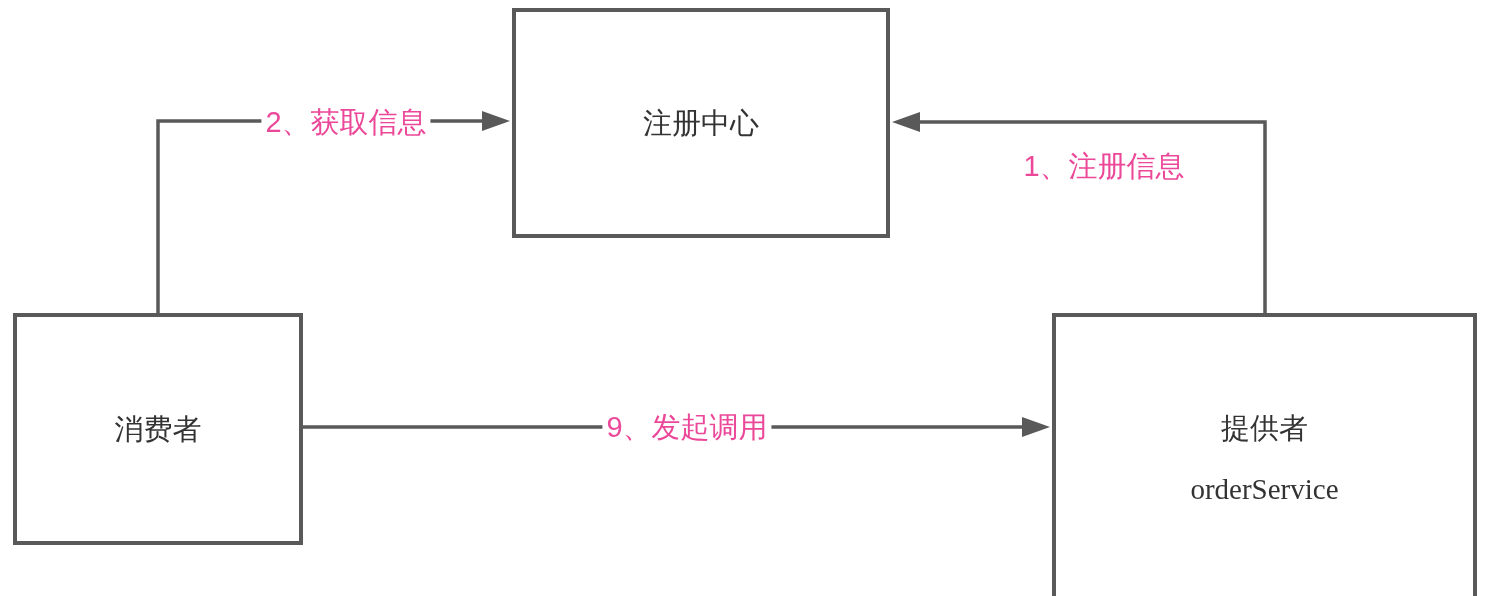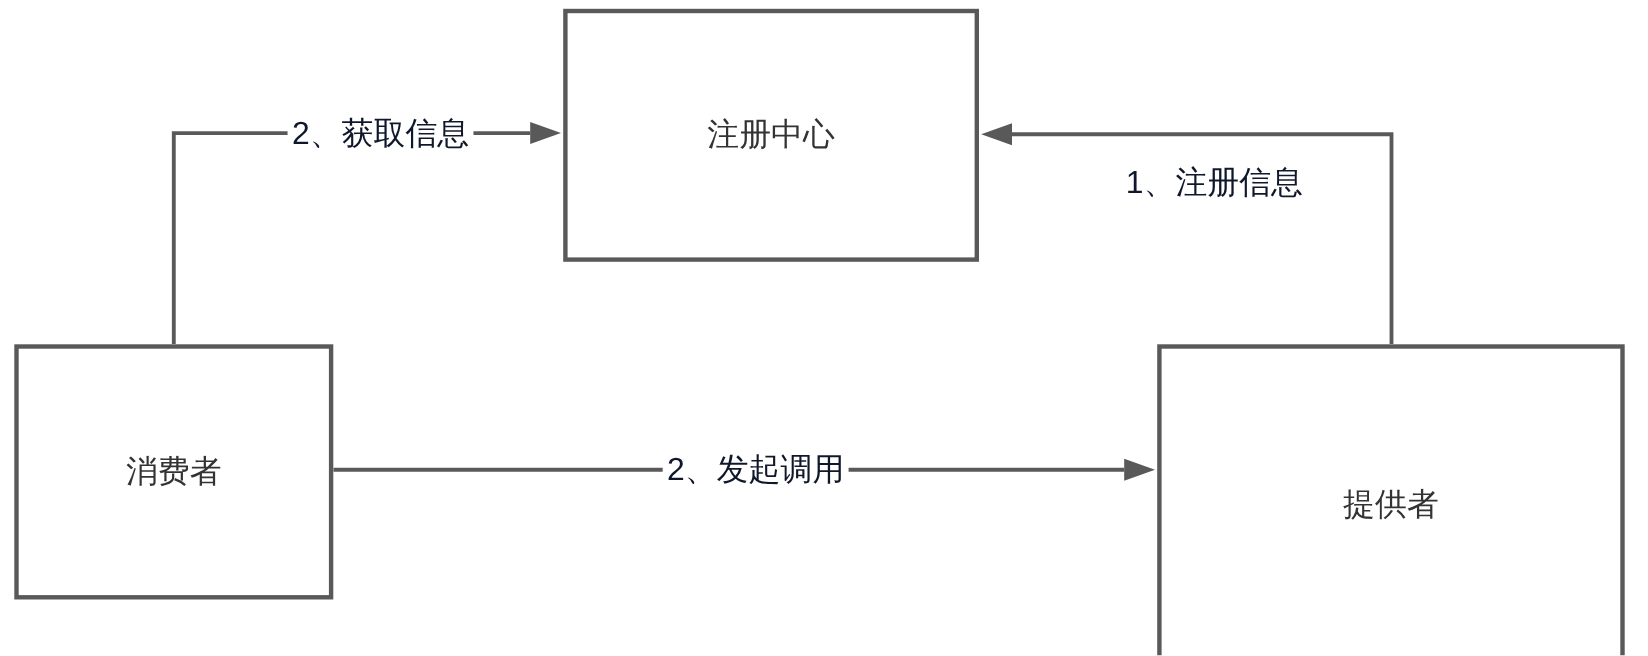--- a/index.html
+++ b/index.html
@@ -37,21 +37,21 @@
     text-align: center;
   }
   .node-registry { left: 512px; top: 8px;   width: 378px; height: 230px; }
   .node-consumer { left: 13px;  top: 313px; width: 290px; height: 232px; align-items: center; }
   .node-provider { left: 1052px; top: 313px; width: 425px; height: 292px; font-family: Liberation Serif, serif; }
 
   .edge-label {
     position: absolute;
     transform: translate(-50%, -50%);
     background: #ffffff;
-    color: #0f172a;
+    color: #ec4899;
     font-size: 29px;
     line-height: 36px;
     padding: 0 4px;
     white-space: nowrap;
   }
   .label-fetch    { left: 346px;  top: 122px; }
   .label-register { left: 1104px; top: 122px; margin-top: 44px; }
   .label-invoke   { left: 687px;  top: 427px; }
 </style>
 </head>
@@ -74,19 +74,20 @@
   <div class="node node-registry">
     <div>注册中心</div>
   </div>
 
   <div class="node node-consumer">
     <div>消费者</div>
   </div>
 
   <div class="node node-provider">
     <div>提供者</div>
+    <div>orderService</div>
   </div>
 
   <div class="edge-label label-register">1、注册信息</div>
   <div class="edge-label label-fetch">2、获取信息</div>
-  <div class="edge-label label-invoke">2、发起调用</div>
+  <div class="edge-label label-invoke">9、发起调用</div>
 
 </div>
 
 </body></html>

